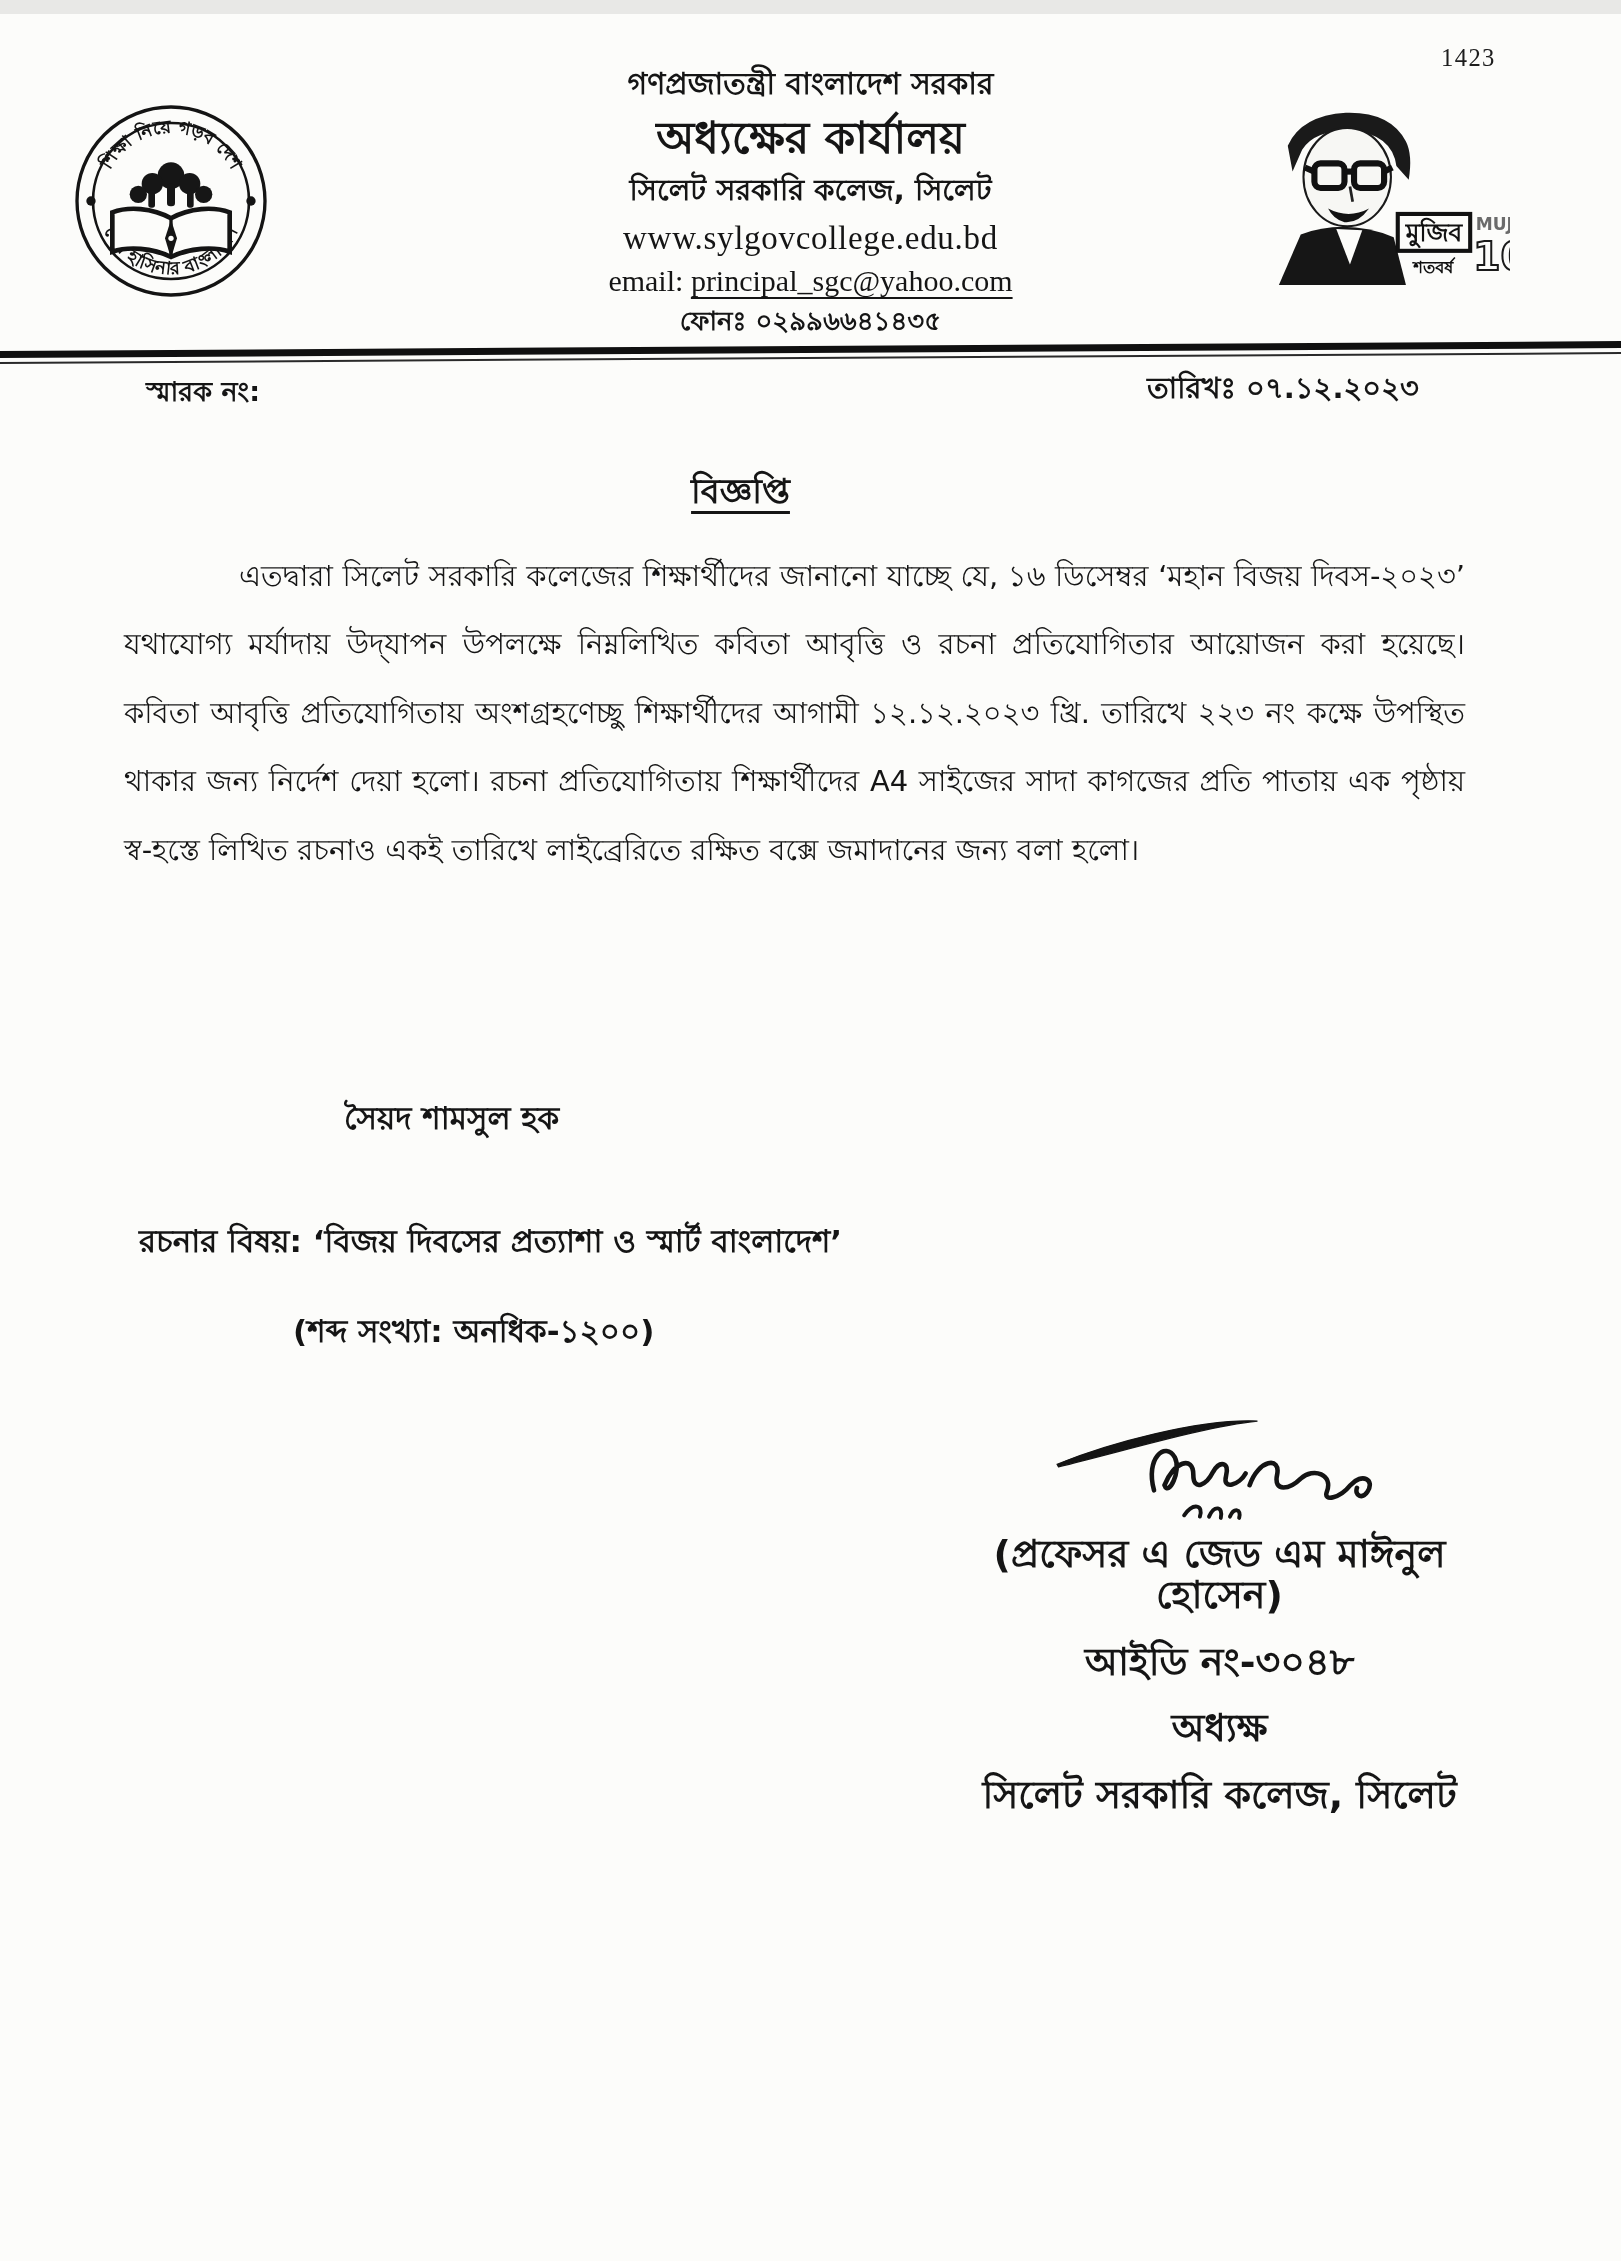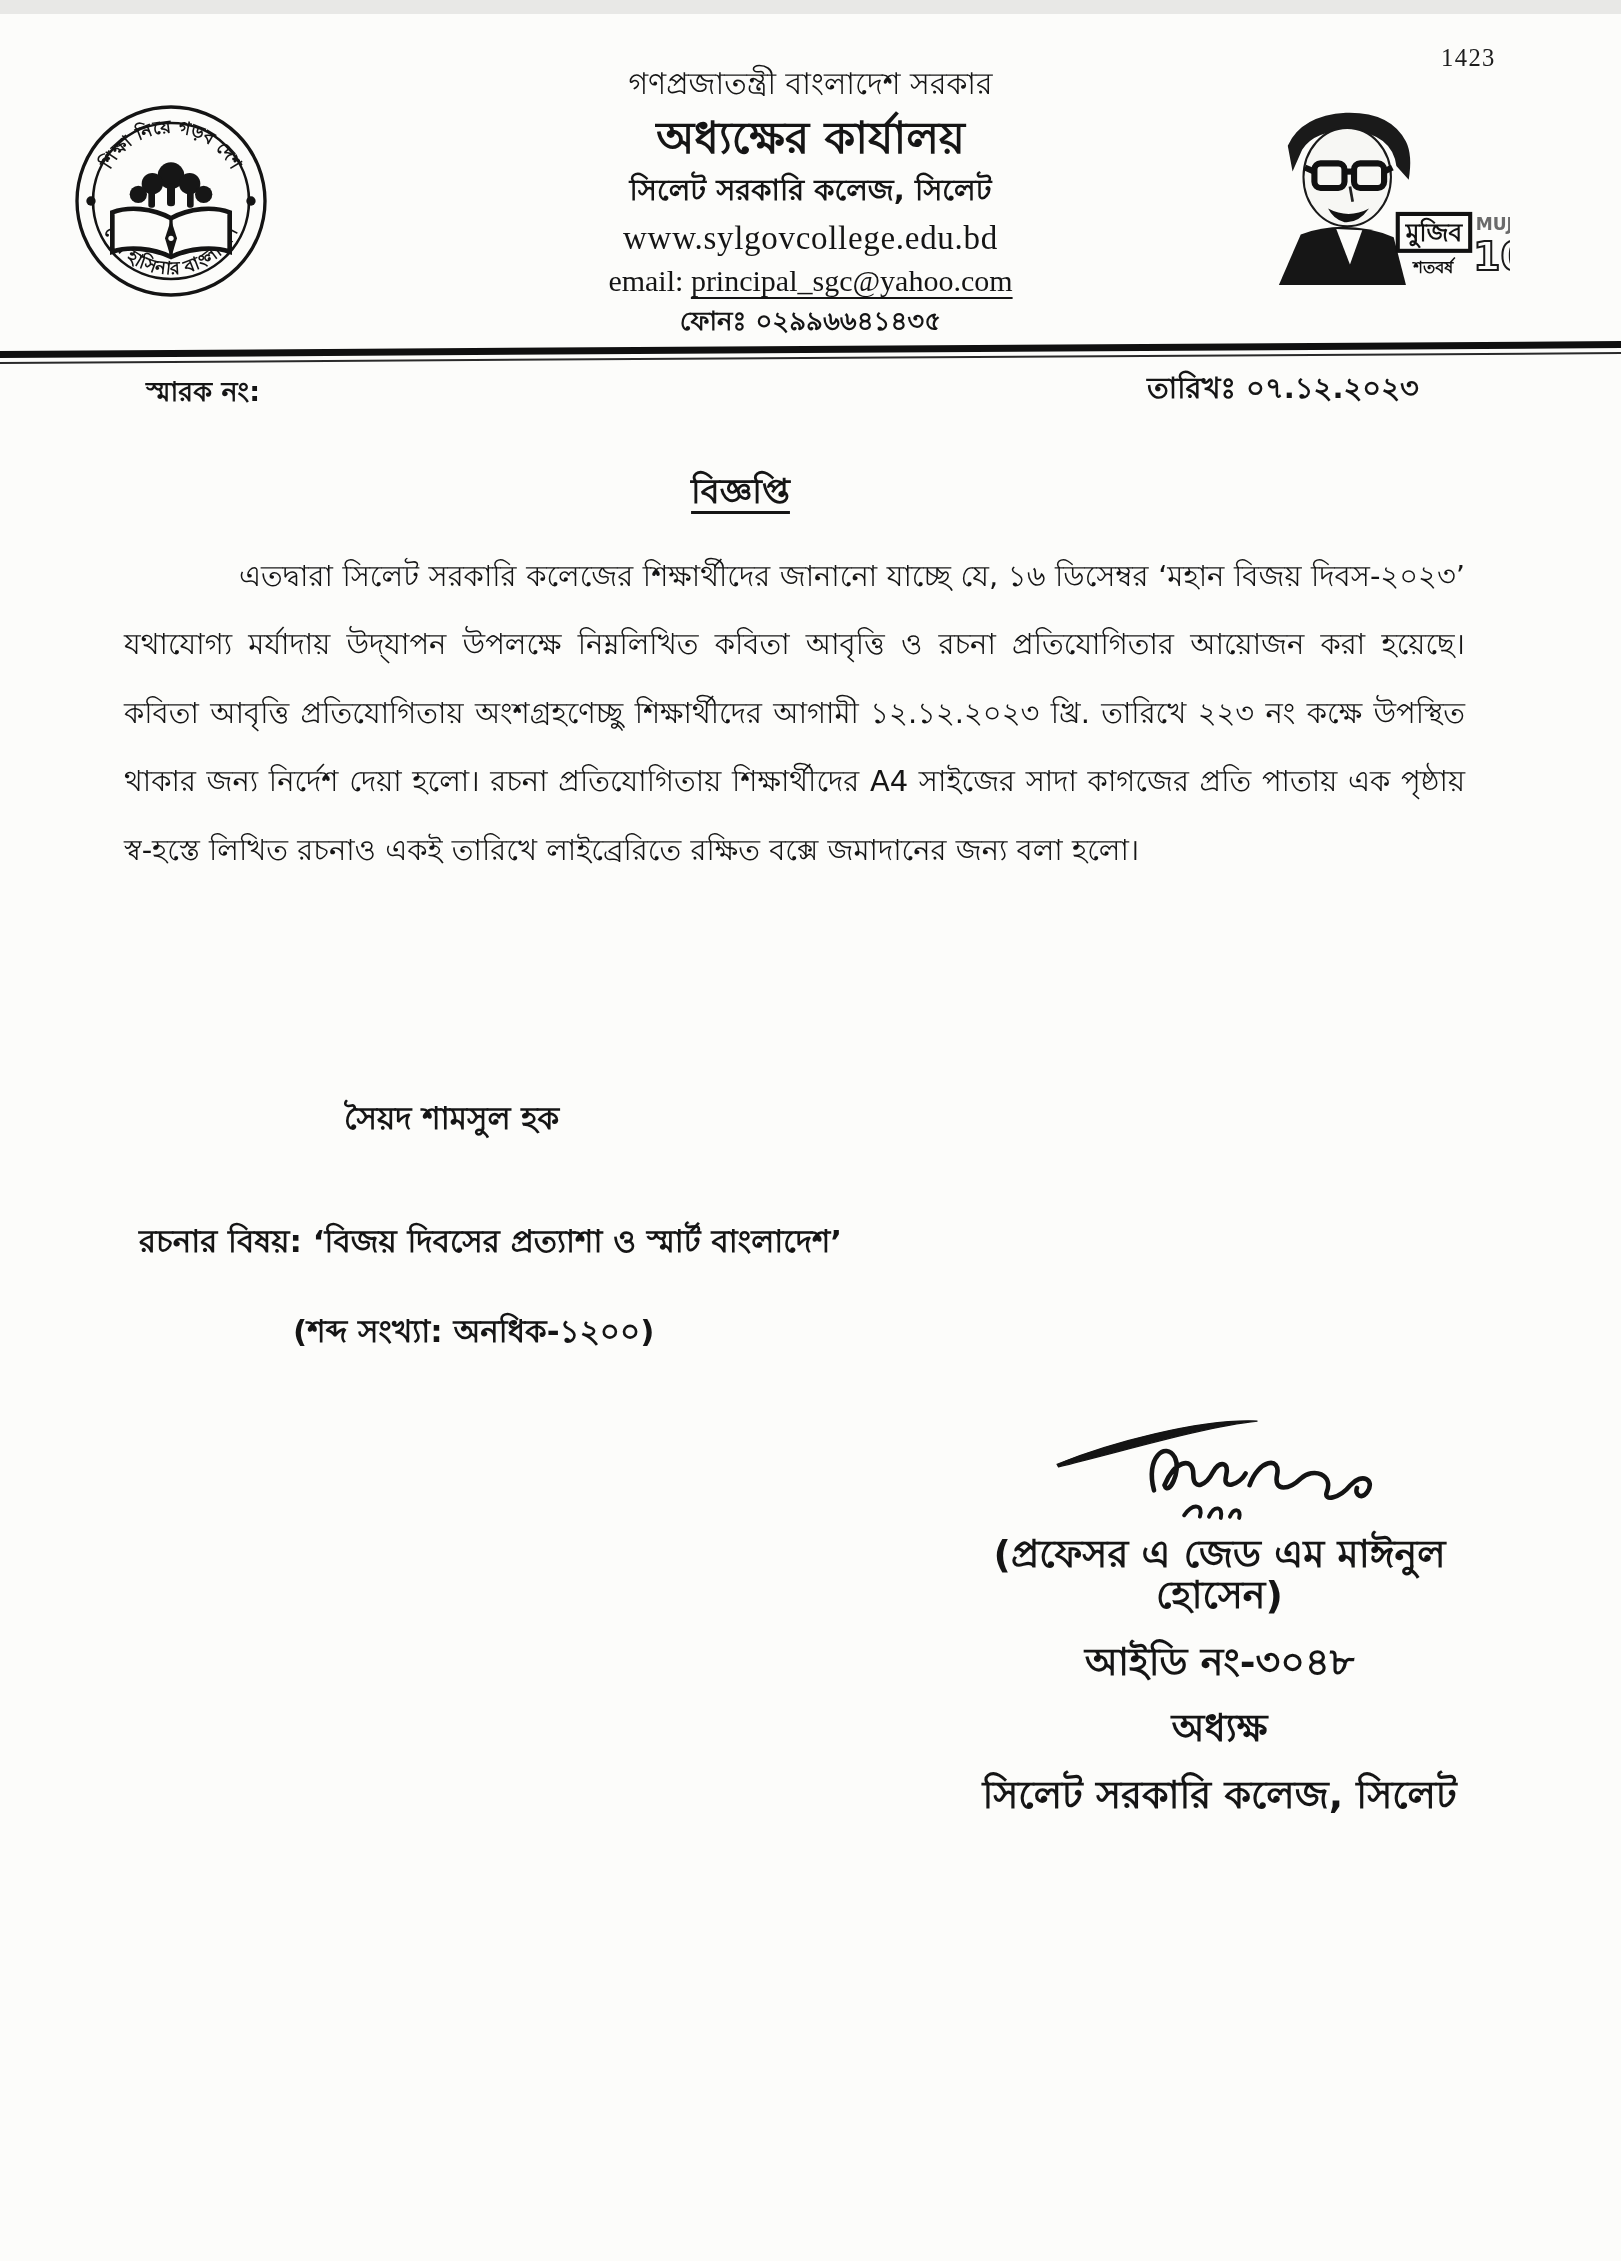--- a/index.html
+++ b/index.html
@@ -19,21 +19,21 @@
     position:absolute;top:30px;left:1441px;
     font-family:"Liberation Serif","DejaVu Serif",serif;
     font-size:24.6px;letter-spacing:1.4px;color:#1d1d1d;
   }
 
   
   .letterhead{
     position:absolute;top:53px;left:298px;width:1025px;
     text-align:center;line-height:1.15;
   }
-  .lh-govt{font-size:30px;font-weight:400;}
+  .lh-govt{font-size:30px;font-weight:700;}
   .lh-office{font-size:44px;font-weight:700;margin-top:11px;}
   .lh-college{font-size:29px;font-weight:600;margin-top:11px;}
   .lh-web{font-size:33px;margin-top:12.3px;letter-spacing:0.7px;}
   .lh-email{font-size:30px;margin-top:6.8px;}
   .lh-email .addr{text-decoration:underline;text-decoration-thickness:2.1px;text-underline-offset:5.5px;}
   .lh-phone{font-size:26px;font-weight:700;margin-top:8.2px;}
 
   
   .seal{position:absolute;top:87px;left:71px;width:200px;height:200px;}
   .mujib{position:absolute;top:92px;left:1250px;width:260px;height:179px;}

